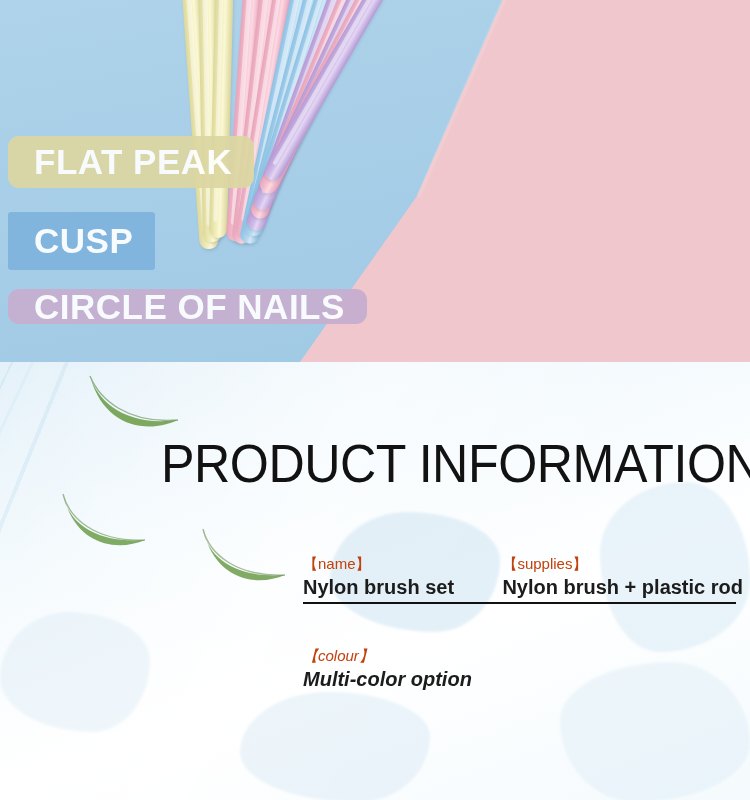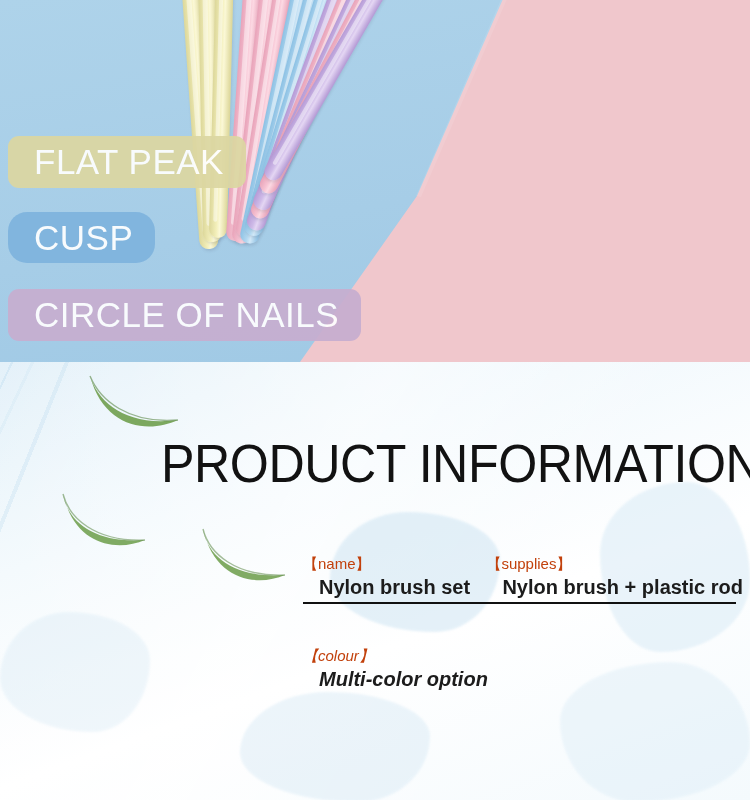--- a/index.html
+++ b/index.html
@@ -9,20 +9,21 @@
     background:#ffffff;
     overflow:hidden;
     position:relative;
   }
 
   
   .hero {
     position:absolute; left:0; top:0; width:750px; height:362px;
     overflow:hidden;
     background:#a3a3a3;
+    font-weight:bold;
   }
   .hero-blue {
     position:absolute; inset:0;
     background:linear-gradient(170deg,#aed3ea 0%,#a6cde7 55%,#9ec8e4 100%);
   }
   
   .hero-pink {
     position:absolute; left:0; top:0; width:750px; height:362px;
     background:#f0c7cc;
     clip-path:polygon(520px -40px, 750px -40px, 750px 362px, 300px 362px, 417px 196px);
@@ -77,21 +78,21 @@
   }
 
   
   .leaf { position:absolute; }
 
   
   .specs { position:absolute; left:303px; top:555px; width:440px; }
   .spec-row { display:flex; }
   .spec-cell { }
   .spec-label { font-size:15px; color:#c2410c; line-height:1.25; white-space:nowrap; }
-  .spec-value { font-size:20px; color:#1c1c1c; font-weight:700; line-height:1.3; white-space:nowrap;margin-left:16px; }
+  .spec-value { font-size:20px; color:#1c1c1c; font-weight:700; line-height:1.3; white-space:nowrap; }
   .rule { height:2px; background:#111; width:433px; margin-top:2px; }
 </style>
 </head>
 <body>
 
 <div class="hero">
   <div class="hero-blue"></div>
 
   <div class="rods">
 
@@ -115,26 +116,26 @@
   </div>
 
   <div class="hero-pink"></div>
   <div class="hero-pink-edge"></div>
 
   <div style="position:absolute;left:8px;top:136px;height:52px;padding:0 22px 0 26px;
               display:flex;align-items:center;border-radius:11px;background:#dcd7a2;opacity:.93;">
     <span style="font-size:35px;color:#fff;letter-spacing:.5px;white-space:nowrap;font-family:'Liberation Sans Narrow','Liberation Sans',sans-serif;">FLAT PEAK</span>
   </div>
 
-  <div style="position:absolute;left:8px;top:212px;height:51px;padding:0 22px 0 26px;
-              display:flex;align-items:center;border-radius:19px;background:#7fb4de;opacity:.93;">
+  <div style="position:absolute;left:8px;top:212px;height:58px;padding:0 22px 0 26px;
+              display:flex;align-items:center;border-radius:3px;background:#7fb4de;opacity:.93;">
     <span style="font-size:35px;color:#fff;letter-spacing:.5px;white-space:nowrap;font-family:'Liberation Sans Narrow','Liberation Sans',sans-serif;">CUSP</span>
   </div>
 
-  <div style="position:absolute;left:8px;top:289px;height:52px;padding:0 22px 0 26px;
+  <div style="position:absolute;left:8px;top:289px;height:35px;padding:0 22px 0 26px;
               display:flex;align-items:center;border-radius:11px;background:#c7aed0;opacity:.93;">
     <span style="font-size:35px;color:#fff;letter-spacing:.5px;white-space:nowrap;font-family:'Liberation Sans Narrow','Liberation Sans',sans-serif;">CIRCLE OF NAILS</span>
   </div>
 </div>
 
 <div class="info">
   <div class="streaks"></div>
 
   <div class="blob" style="left:330px;top:150px;width:170px;height:120px;"></div>
   <div class="blob blob2" style="left:600px;top:120px;width:150px;height:170px;"></div>

